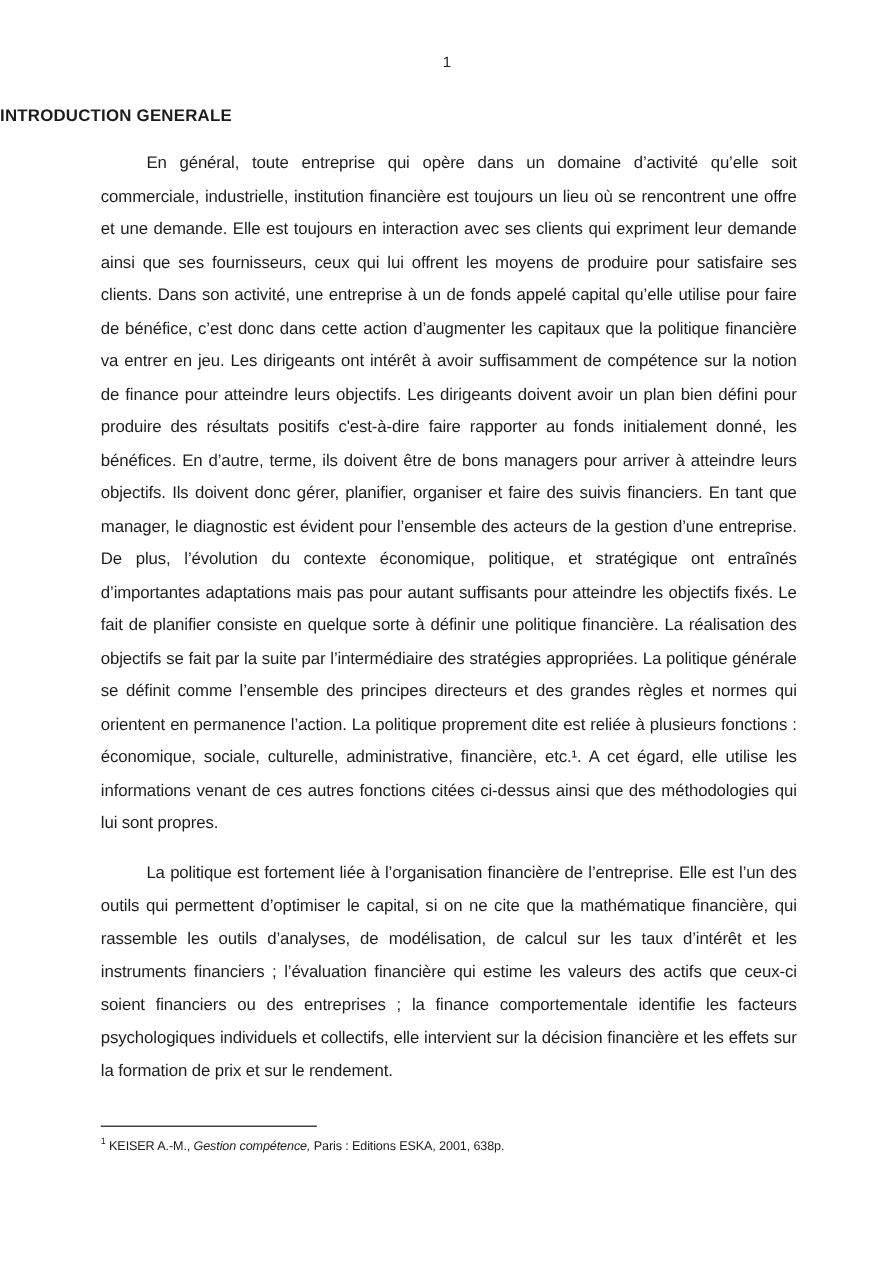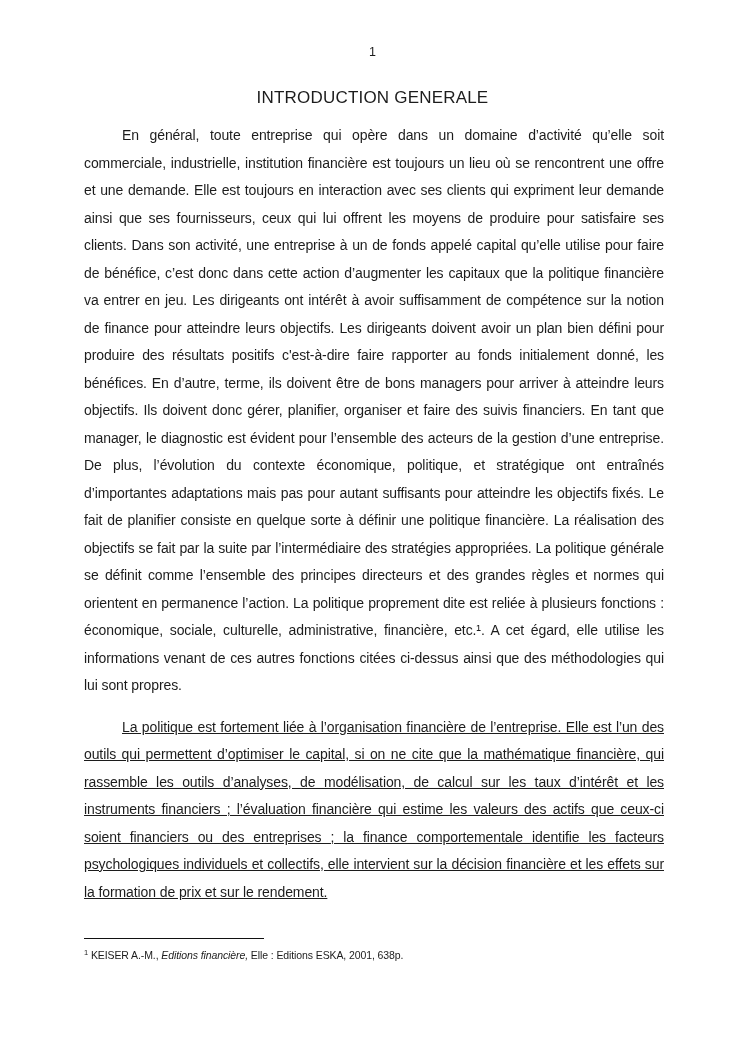--- a/index.html
+++ b/index.html
@@ -23,43 +23,42 @@
     width: 100%;
     text-align: center;
     font-size: 12.5px;
     line-height: 14px;
   }
   .doc-title {
     position: absolute;
     top: 88px;
     left: 0;
     width: 100%;
-    text-align: center;
-    font-size: 17px;
-    font-weight: 400;
+    text-align: left;
+    font-size: 14px;
+    font-weight: 700;
     letter-spacing: 0.2px;
     margin: 0;
   }
   .body-text {
     position: absolute;
     top: 122px;
     left: 84px;
     width: 580px;
     font-size: 14px;
     line-height: 27.5px;
     letter-spacing: -0.1px;
     text-align: justify;
   }
   .body-text p {
     margin: 0;
     text-indent: 38px;
   }
   .body-text p + p {
     margin-top: 14px;
-    text-decoration: underline;
   }
   .footnote-area {
     position: absolute;
     top: 938px;
     left: 84px;
     width: 580px;
   }
   .footnote-rule {
     width: 180px;
     height: 0;
@@ -90,16 +89,16 @@
 
   <h1 class="doc-title">INTRODUCTION GENERALE</h1>
 
   <div class="body-text">
     <p>En général, toute entreprise qui opère dans un domaine d’activité qu’elle soit commerciale, industrielle, institution financière est toujours un lieu où se rencontrent une offre et une demande. Elle est toujours en interaction avec ses clients qui expriment leur demande ainsi que ses fournisseurs, ceux qui lui offrent les moyens de produire pour satisfaire ses clients. Dans son activité, une entreprise à un de fonds appelé capital qu’elle utilise pour faire de bénéfice, c’est donc dans cette action d’augmenter les capitaux que la politique financière va entrer en jeu. Les dirigeants ont intérêt à avoir suffisamment de compétence sur la notion de finance pour atteindre leurs objectifs. Les dirigeants doivent avoir un plan bien défini pour produire des résultats positifs c'est-à-dire faire rapporter au fonds initialement donné, les bénéfices. En d’autre, terme, ils doivent être de bons managers pour arriver à atteindre leurs objectifs. Ils doivent donc gérer, planifier, organiser et faire des suivis financiers. En tant que manager, le diagnostic est évident pour l’ensemble des acteurs de la gestion d’une entreprise. De plus, l’évolution du contexte économique, politique, et stratégique ont entraînés d’importantes adaptations mais pas pour autant suffisants pour atteindre les objectifs fixés. Le fait de planifier consiste en quelque sorte à définir une politique financière. La réalisation des objectifs se fait par la suite par l’intermédiaire des stratégies appropriées. La politique générale se définit comme l’ensemble des principes directeurs et des grandes règles et normes qui orientent en permanence l’action. La politique proprement dite est reliée à plusieurs fonctions : économique, sociale, culturelle, administrative, financière, etc.¹. A cet égard, elle utilise les informations venant de ces autres fonctions citées ci-dessus ainsi que des méthodologies qui lui sont propres.</p>
     <p>La politique est fortement liée à l’organisation financière de l’entreprise. Elle est l’un des outils qui permettent d’optimiser le capital, si on ne cite que la mathématique financière, qui rassemble les outils d’analyses, de modélisation, de calcul sur les taux d’intérêt et les instruments financiers ; l’évaluation financière qui estime les valeurs des actifs que ceux-ci soient financiers ou des entreprises ; la finance comportementale identifie les facteurs psychologiques individuels et collectifs, elle intervient sur la décision financière et les effets sur la formation de prix et sur le rendement.</p>
   </div>
 
   <div class="footnote-area">
     <div class="footnote-rule"></div>
-    <p class="footnote-text"><sup>1</sup> <span>KEISER A.-M., </span><span class="footnote-work">Editions financière,</span><span> Elle : Editions ESKA, 2001, 638p.</span></p>
+    <p class="footnote-text"><sup>1</sup> <span>KEISER A.-M., </span><span class="footnote-work">Gestion compétence,</span><span> Paris : Editions ESKA, 2001, 638p.</span></p>
   </div>
 
 </div>
 
 </body></html>

